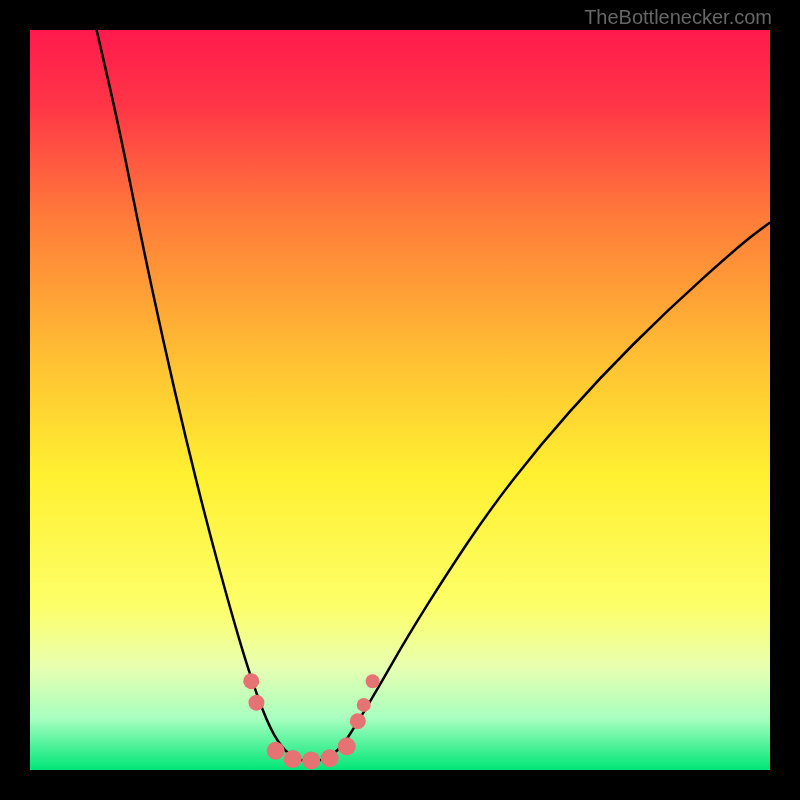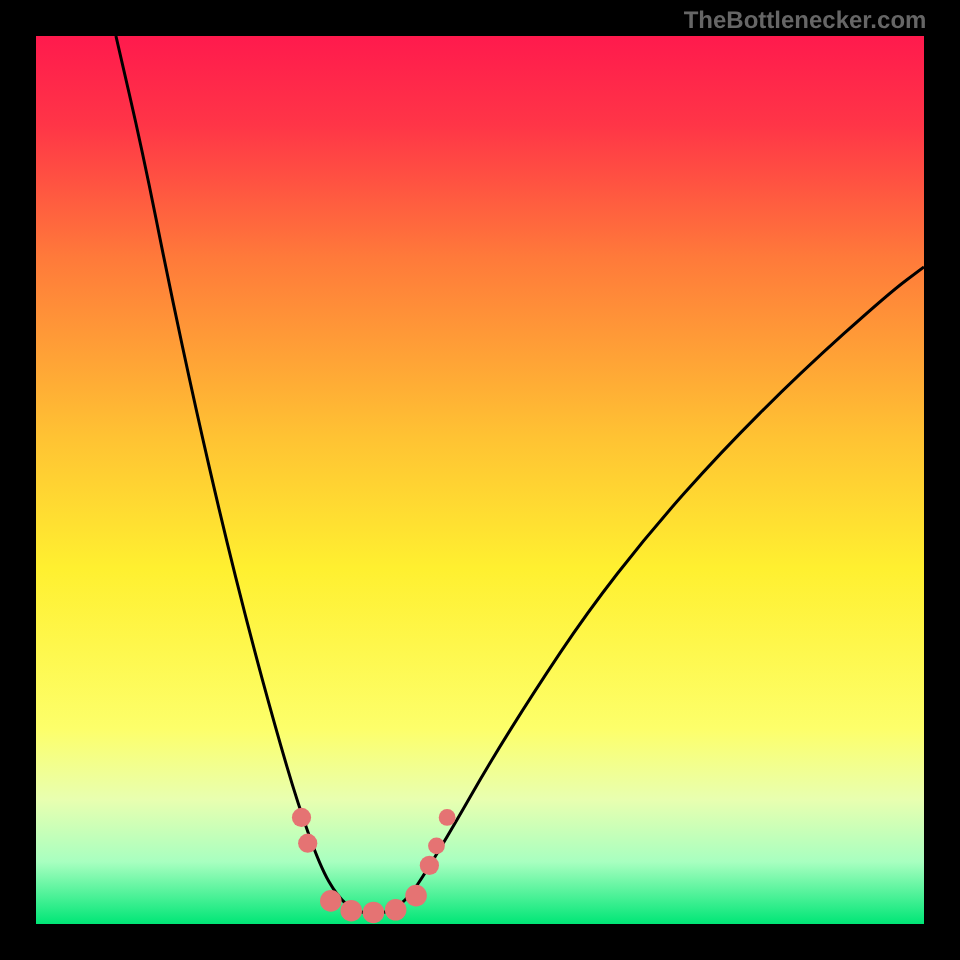--- a/index.html
+++ b/index.html
@@ -25,21 +25,21 @@
     top: 0;
     width: 100%;
     height: 100%;
   }
   .watermark {
     position: absolute;
     top: 6px;
     right: 28px;
     color: #666;
     font-size: 20px;
-    font-weight: 700;
+    font-weight: 400;
     text-align: center;
   }
   svg {
     display: block;
   }
 </style>
 </head>
 <body>
 
 <div class="watermark">TheBottlenecker.com</div>

